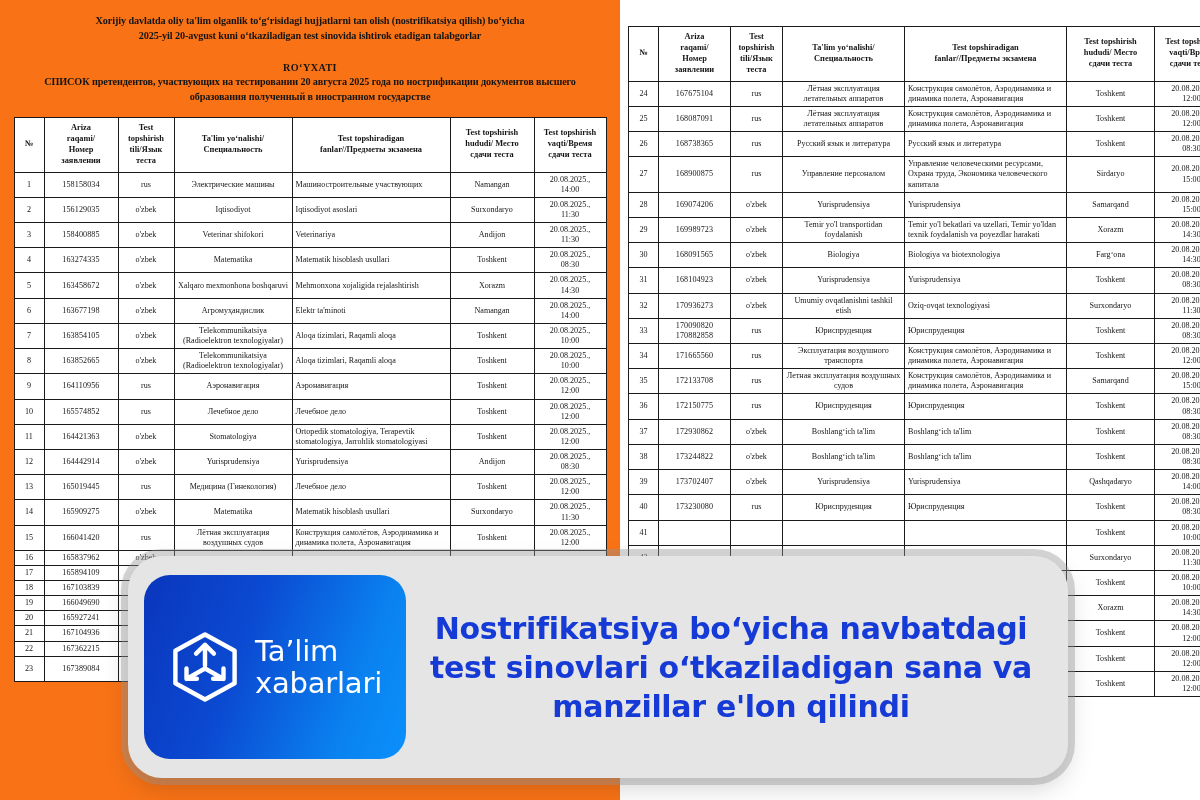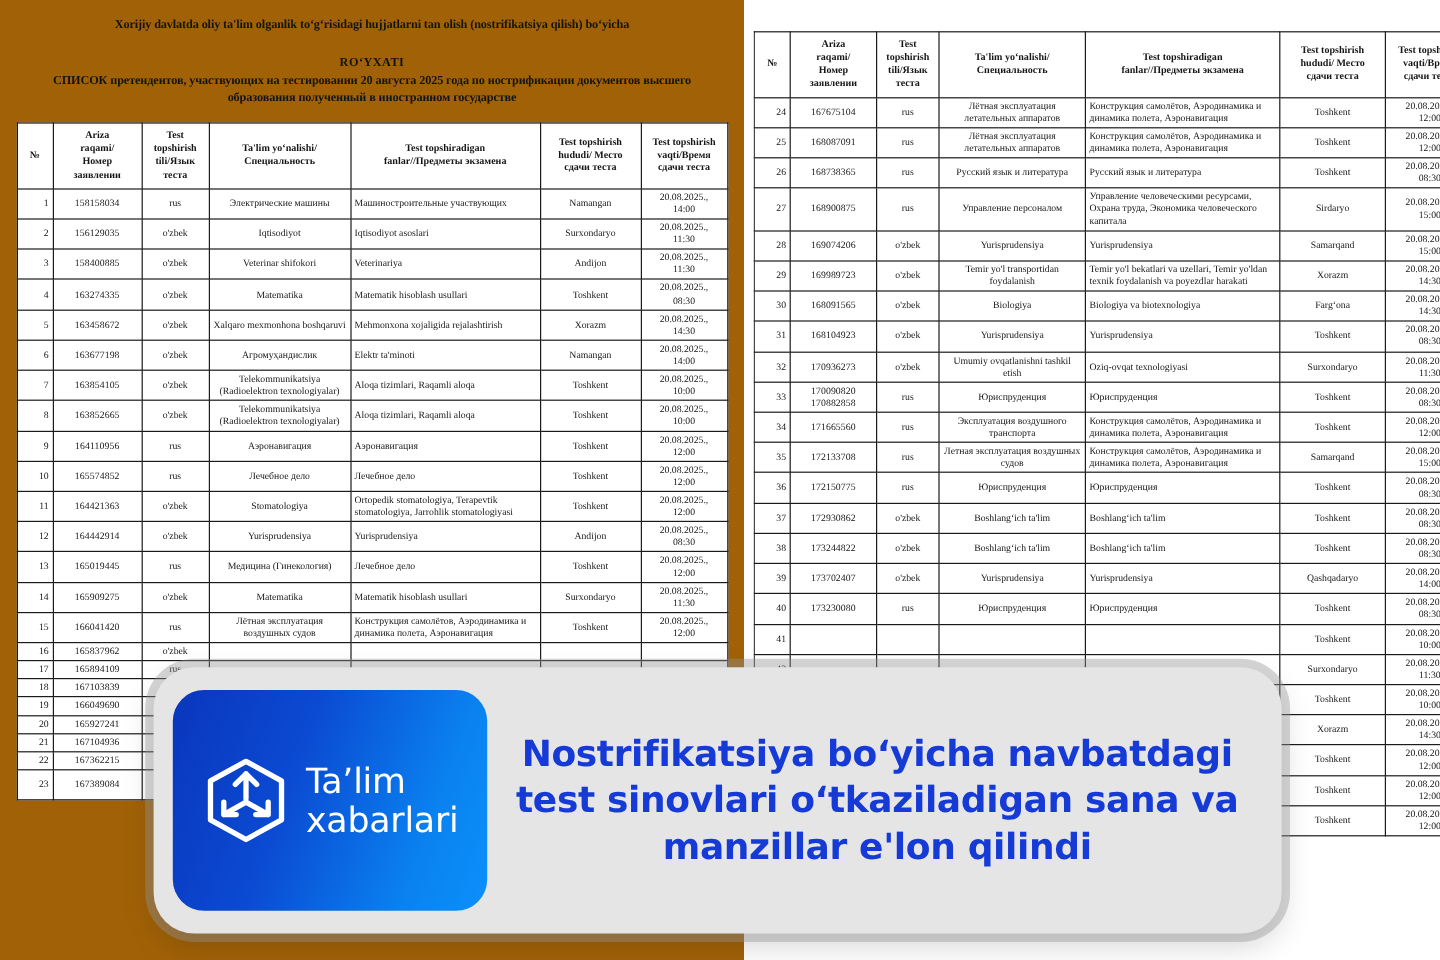--- a/index.html
+++ b/index.html
@@ -24,21 +24,21 @@
   }
 
   
   .doc-left {
     position: absolute;
     left: 0px;
     top: 0px;
     width: 620px;
     height: 800px;
     overflow: hidden;
-    background: #a16207;
+    background: #f97316;
   }
   .doc-right {
     position: absolute;
     left: 628px;
     top: 0px;
     width: 580px;
     height: 800px;
     overflow: hidden;
     background: #fff;
   }
@@ -78,21 +78,21 @@
   }
   table.reg thead th {
     font-weight: bold;
     text-align: center;
     font-size: 8.4px;
     line-height: 1.3;
     padding: 5px 3px;
     vertical-align: middle;
   }
   
-  td.c-no      { text-align: right; margin-top: 37px; }
+  td.c-no      { text-align: center; margin-top: 37px; }
   td.c-appno   { text-align: center; letter-spacing: 0.1px; }
   td.c-lang    { text-align: center; }
   td.c-spec    { text-align: center; }
   td.c-subj    { text-align: left; }
   td.c-place   { text-align: center; }
   td.c-time    { text-align: center; font-size: 7.3px; line-height: 1.25; }
 
   
   .tbl-left { width: 592px; }
   .tbl-left col.w-no    { width: 30px; }
@@ -174,20 +174,21 @@
 </style>
 </head>
 <body>
 
 <div id="canvas">
 
   <div class="doc-left">
 
     <div class="doc-title">
       <div class="line">Xorijiy davlatda oliy ta'lim olganlik to‘g‘risidagi hujjatlarni tan olish (nostrifikatsiya qilish) bo‘yicha</div>
+      <div class="line">2025-yil 20-avgust kuni o‘tkaziladigan test sinovida ishtirok etadigan talabgorlar</div>
       <div class="line ruy">RO‘YXATI</div>
       <div class="line">СПИСОК претендентов, участвующих на тестировании 20 августа 2025 года по нострификации документов высшего</div>
       <div class="line">образования полученный  в иностранном государстве</div>
     </div>
 
     <table class="reg tbl-left">
       <colgroup>
         <col class="w-no">
           <col class="w-appno">
           <col class="w-lang">

